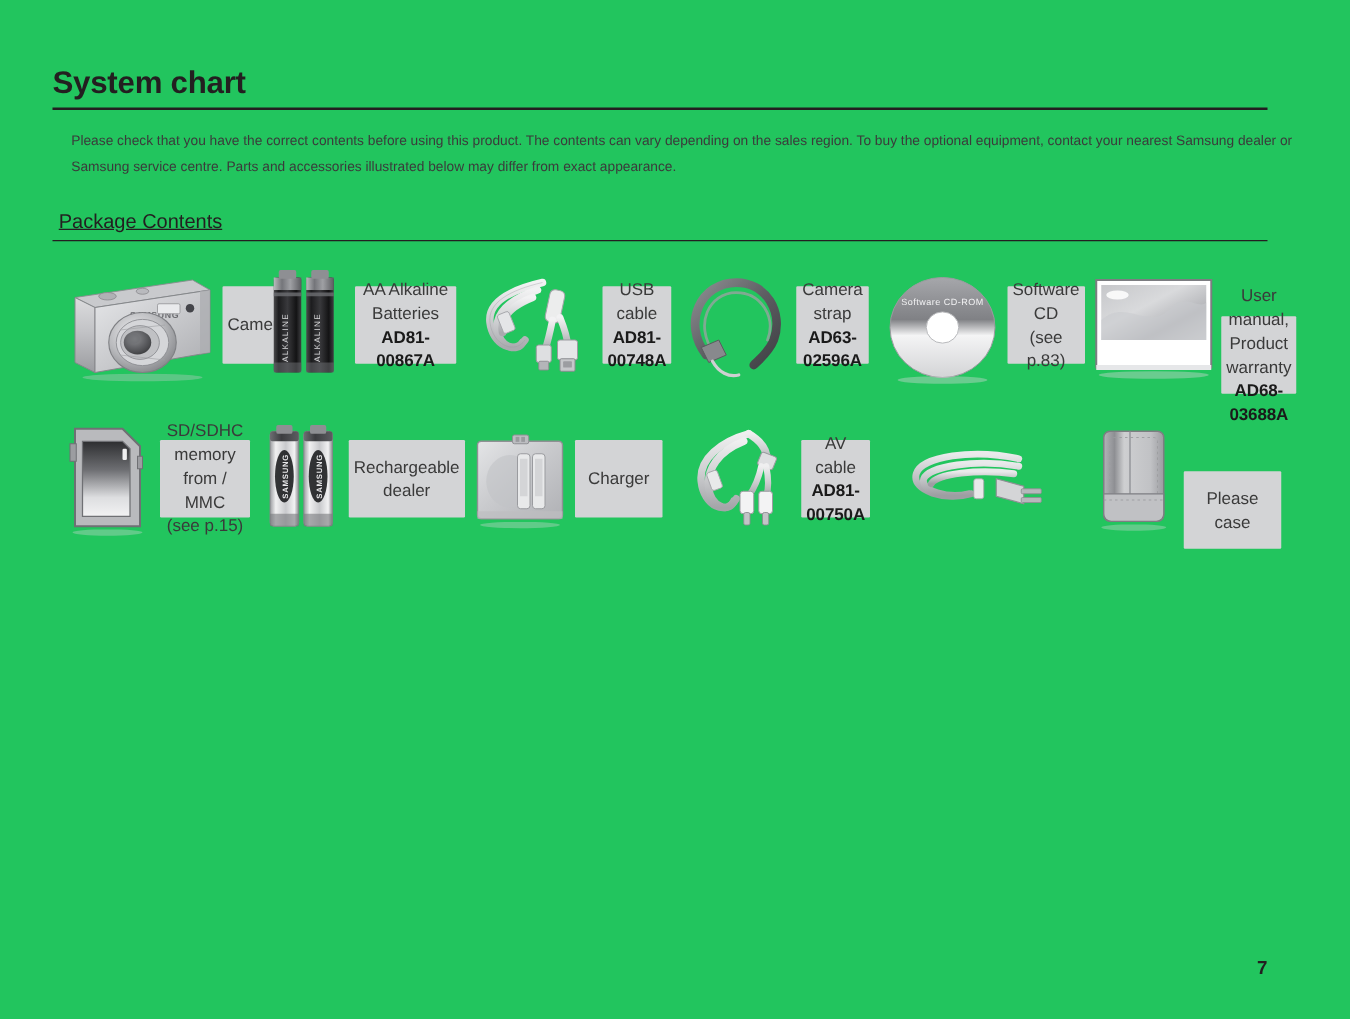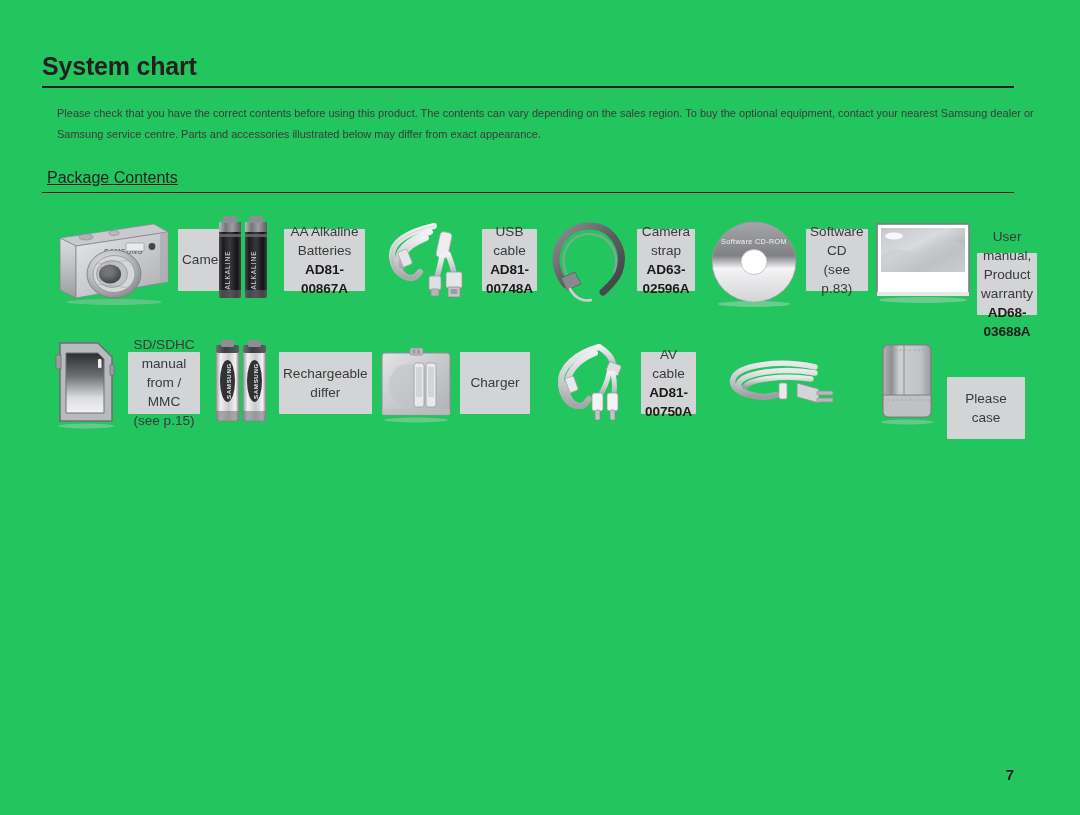--- a/index.html
+++ b/index.html
@@ -373,21 +373,21 @@
             </defs>
             <path d="M18 10 L56 10 L70 24 L70 88 L18 88 Z" fill="#b9babd" stroke="#6f7074" stroke-width="1.6"></path>
             <path d="M24 20 L56 20 L62 26 L62 80 L24 80 Z" fill="url(#sdFace)" stroke="#6f7074" stroke-width="1"></path>
             <rect x="14" y="22" width="5" height="14" fill="#9c9da1" stroke="#6f7074" stroke-width="0.8"></rect>
             <rect x="68" y="32" width="4" height="10" fill="#9c9da1" stroke="#6f7074" stroke-width="0.8"></rect>
             <rect x="56" y="26" width="3.5" height="9" rx="1" fill="#f0f0f1"></rect>
             <ellipse cx="44" cy="93" rx="28" ry="2.5" fill="#d7d8da" opacity="0.35"></ellipse>
           </svg>
         </div>
         <div class="label h2row">
-          <span>SD/SDHC manual</span>
+          <span>SD/SDHC memory</span>
           <span>from / MMC</span>
           <span>(see p.15)</span>
         </div>
       </div>
 
       <div class="cell">
         <div class="art art-sep">
           <svg width="72" height="100" viewBox="0 0 72 100">
             <defs>
               <linearGradient id="rbG" x1="0" y1="0" x2="1" y2="0">
@@ -415,21 +415,21 @@
               <rect x="36" y="12" width="23" height="76" rx="3" fill="url(#rbG)" stroke="#86878b" stroke-width="0.7"></rect>
               <rect x="36" y="12" width="23" height="8" rx="2" fill="url(#rbCap)"></rect>
               <rect x="41" y="7" width="13" height="7" rx="1.5" fill="#8e8f93"></rect>
               <rect x="36" y="78" width="23" height="10" fill="#77787c" opacity="0.6"></rect>
               <ellipse cx="47.5" cy="48" rx="7.5" ry="21" fill="#1e1f21" opacity="0.9"></ellipse>
               <text x="47.5" y="51" font-family="Liberation Sans, sans-serif" font-size="6.2" font-weight="bold" fill="#e8e8ea" text-anchor="middle" transform="rotate(-90 47.5 48)" letter-spacing="0.6">SAMSUNG</text>
             </g>
           </svg>
         </div>
         <div class="label h2row">
-          <span>Rechargeable differ</span>
+          <span>Rechargeable dealer</span>
         </div>
       </div>
 
       <div class="cell">
         <div class="art art-sep">
           <svg width="88" height="96" viewBox="0 0 88 96">
             <defs>
               <linearGradient id="chgG" x1="0" y1="0" x2="1" y2="1">
                 <stop offset="0" stop-color="#e4e5e7"></stop>
                   <stop offset="0.45" stop-color="#cacbce"></stop>

